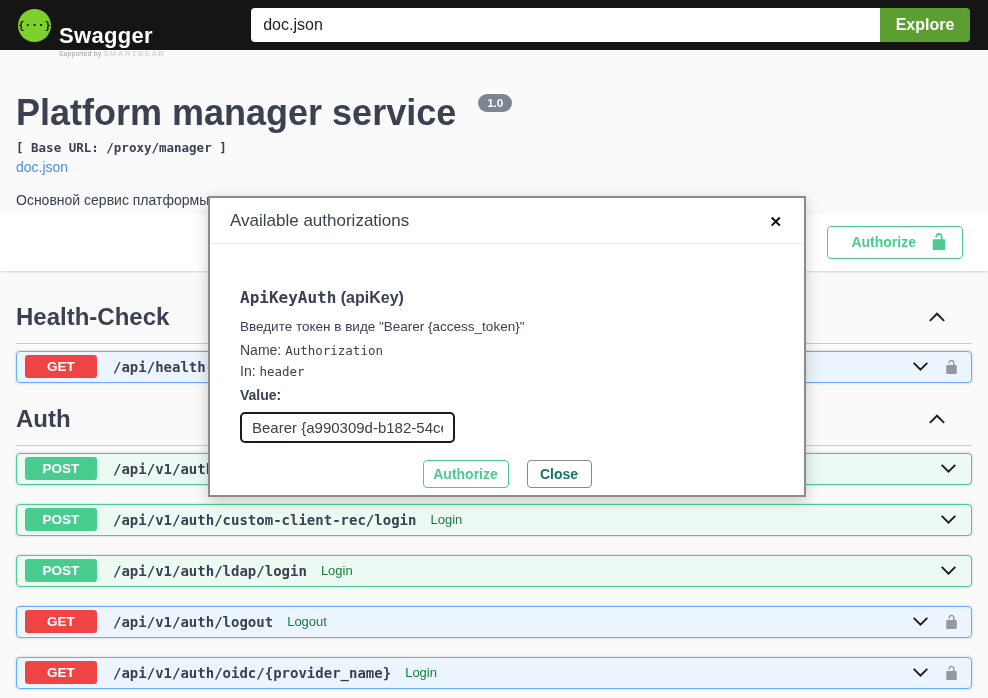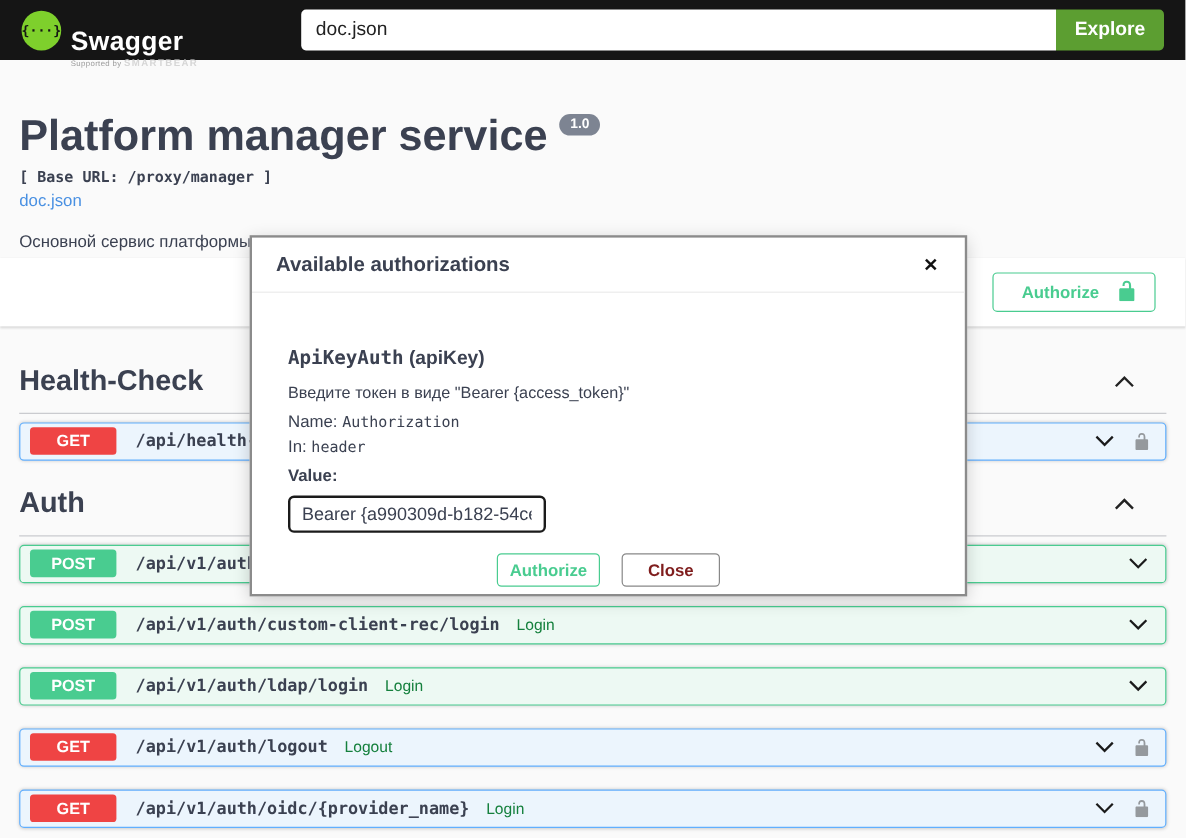--- a/index.html
+++ b/index.html
@@ -21,21 +21,21 @@
   .brand-sub b { color:#d6d6d6; font-size:8px; letter-spacing:1.2px; margin-left:2px; }
   .search-form { display:flex; margin-left:86px; flex:1; height:34px; }
   .url-input { flex:1; border:none; border-radius:4px 0 0 4px; padding:0 12px; font-size:16px;
     color:#222; outline:none; font-family:"Liberation Sans", sans-serif; }
   .explore-btn { width:90px; border:none; border-radius:0 4px 4px 0; background:#5c9e31;
     color:#fff; font-weight:700; font-size:16px; font-family:"Liberation Sans", sans-serif; cursor:pointer; }
   
   .info-section { padding:44px 20px 4px 16px; }
   .page-title { margin:0; font-size:36px; font-weight:700; color:#3b4151; display:inline; line-height:1.05; }
   .version-badge { display:inline-block; background:#7d8492; color:#fff; font-size:11.5px;
-    font-weight:700; border-radius:57px; padding:3px 9px; margin-left:10px; vertical-align:18px; }
+    font-weight:700; border-radius:57px; padding:3px 9px; margin-left:22px; vertical-align:18px; }
   .base-url { font-family:"DejaVu Sans Mono", monospace; font-size:12.5px; font-weight:600; margin-top:8px; }
   .spec-link { color:#4990e2; font-size:14px; margin-top:4px; display:inline-block; text-decoration:none; cursor:pointer; }
   .description { font-size:14px; margin-top:16px; }
   
   .scheme-container { background:#fff; box-shadow:0 1px 2px 0 rgba(0,0,0,.15); padding:12px 0; margin-top:2px; }
   .auth-wrapper { display:flex; justify-content:flex-end; padding-right:25px; }
   .authorize-btn { display:flex; align-items:center; gap:14px; background:transparent;
     border:1.5px solid #49cc90; color:#49cc90; font-weight:700; font-size:14px;
     padding:5px 14px 5px 23px; border-radius:4px; cursor:pointer; font-family:"Liberation Sans", sans-serif; }
   .authorize-btn svg { fill:#49cc90; width:18px; height:18px; }
@@ -60,37 +60,37 @@
     font-size:14px; color:#3b4151; white-space:nowrap; }
   .op-desc { margin-left:14px; font-size:13px; color:#15803d; }
   .row-icons { margin-left:auto; display:flex; align-items:center; gap:13px; padding-right:4px; }
   .chevron-icon svg { width:21px; height:21px; display:block; color:#1b1b1b; }
   .lock-icon svg { width:15px; height:15px; display:block; fill:#95999d; }
   
   .modal { position:absolute; left:208px; top:196px; width:598px; height:301px; background:#fff;
     border:2px solid #8b8b8b; box-shadow:0 4px 14px rgba(0,0,0,.2); z-index:10; }
   .modal-header { display:flex; align-items:center; justify-content:space-between;
     padding:13px 20px 12px; border-bottom:1px solid #ebebeb; }
-  .modal-title { font-size:17px; font-weight:700; color:#3b4151; margin:0; }
+  .modal-title { font-size:17px; font-weight:400; color:#3b4151; margin:0; }
   .modal-close { font-size:15px; font-weight:700; color:#111; cursor:pointer; padding:0 2px; line-height:1; }
   .modal-body { padding:44px 30px 0; }
   .auth-heading { font-size:16px; font-weight:700; margin:0 0 12px; }
   .auth-heading .code { font-family:"DejaVu Sans Mono", monospace; }
   .auth-hint { font-size:13.5px; margin:0 0 6px; }
   .kv { font-size:14px; line-height:21px; }
   .kv .mono { font-family:"DejaVu Sans Mono", monospace; font-size:12.5px; }
   .value-label { font-weight:700; font-size:14px; margin-top:5px; }
   .token-input { margin-top:9px; width:215px; height:31px; border:2px solid #1b1b1b; border-radius:5px;
     padding:0 10px; font-size:15px; color:#3b4151; outline:none; display:block;
     font-family:"Liberation Sans", sans-serif; }
   .modal-footer { display:flex; justify-content:center; gap:18px; margin-top:17px; }
   .btn-modal { font-weight:700; font-size:14px; padding:5px 0; border-radius:4px; background:#fff;
     cursor:pointer; font-family:"Liberation Sans", sans-serif; }
   .btn-authorize { width:86px; border:1px solid #49cc90; color:#49cc90; }
-  .btn-close { width:82px; border:1px solid #888; color:#7f1d1d; }
+  .btn-close { width:65px; border:1px solid #888; color:#0f766e; }
 </style>
 </head>
 <body>
 
 <header class="topbar">
   <div class="logo">
     <span class="logo-circle">{···}</span>
     <span class="brand-text">
       <span class="brand-name">Swagger</span>
       <span class="brand-sub">

